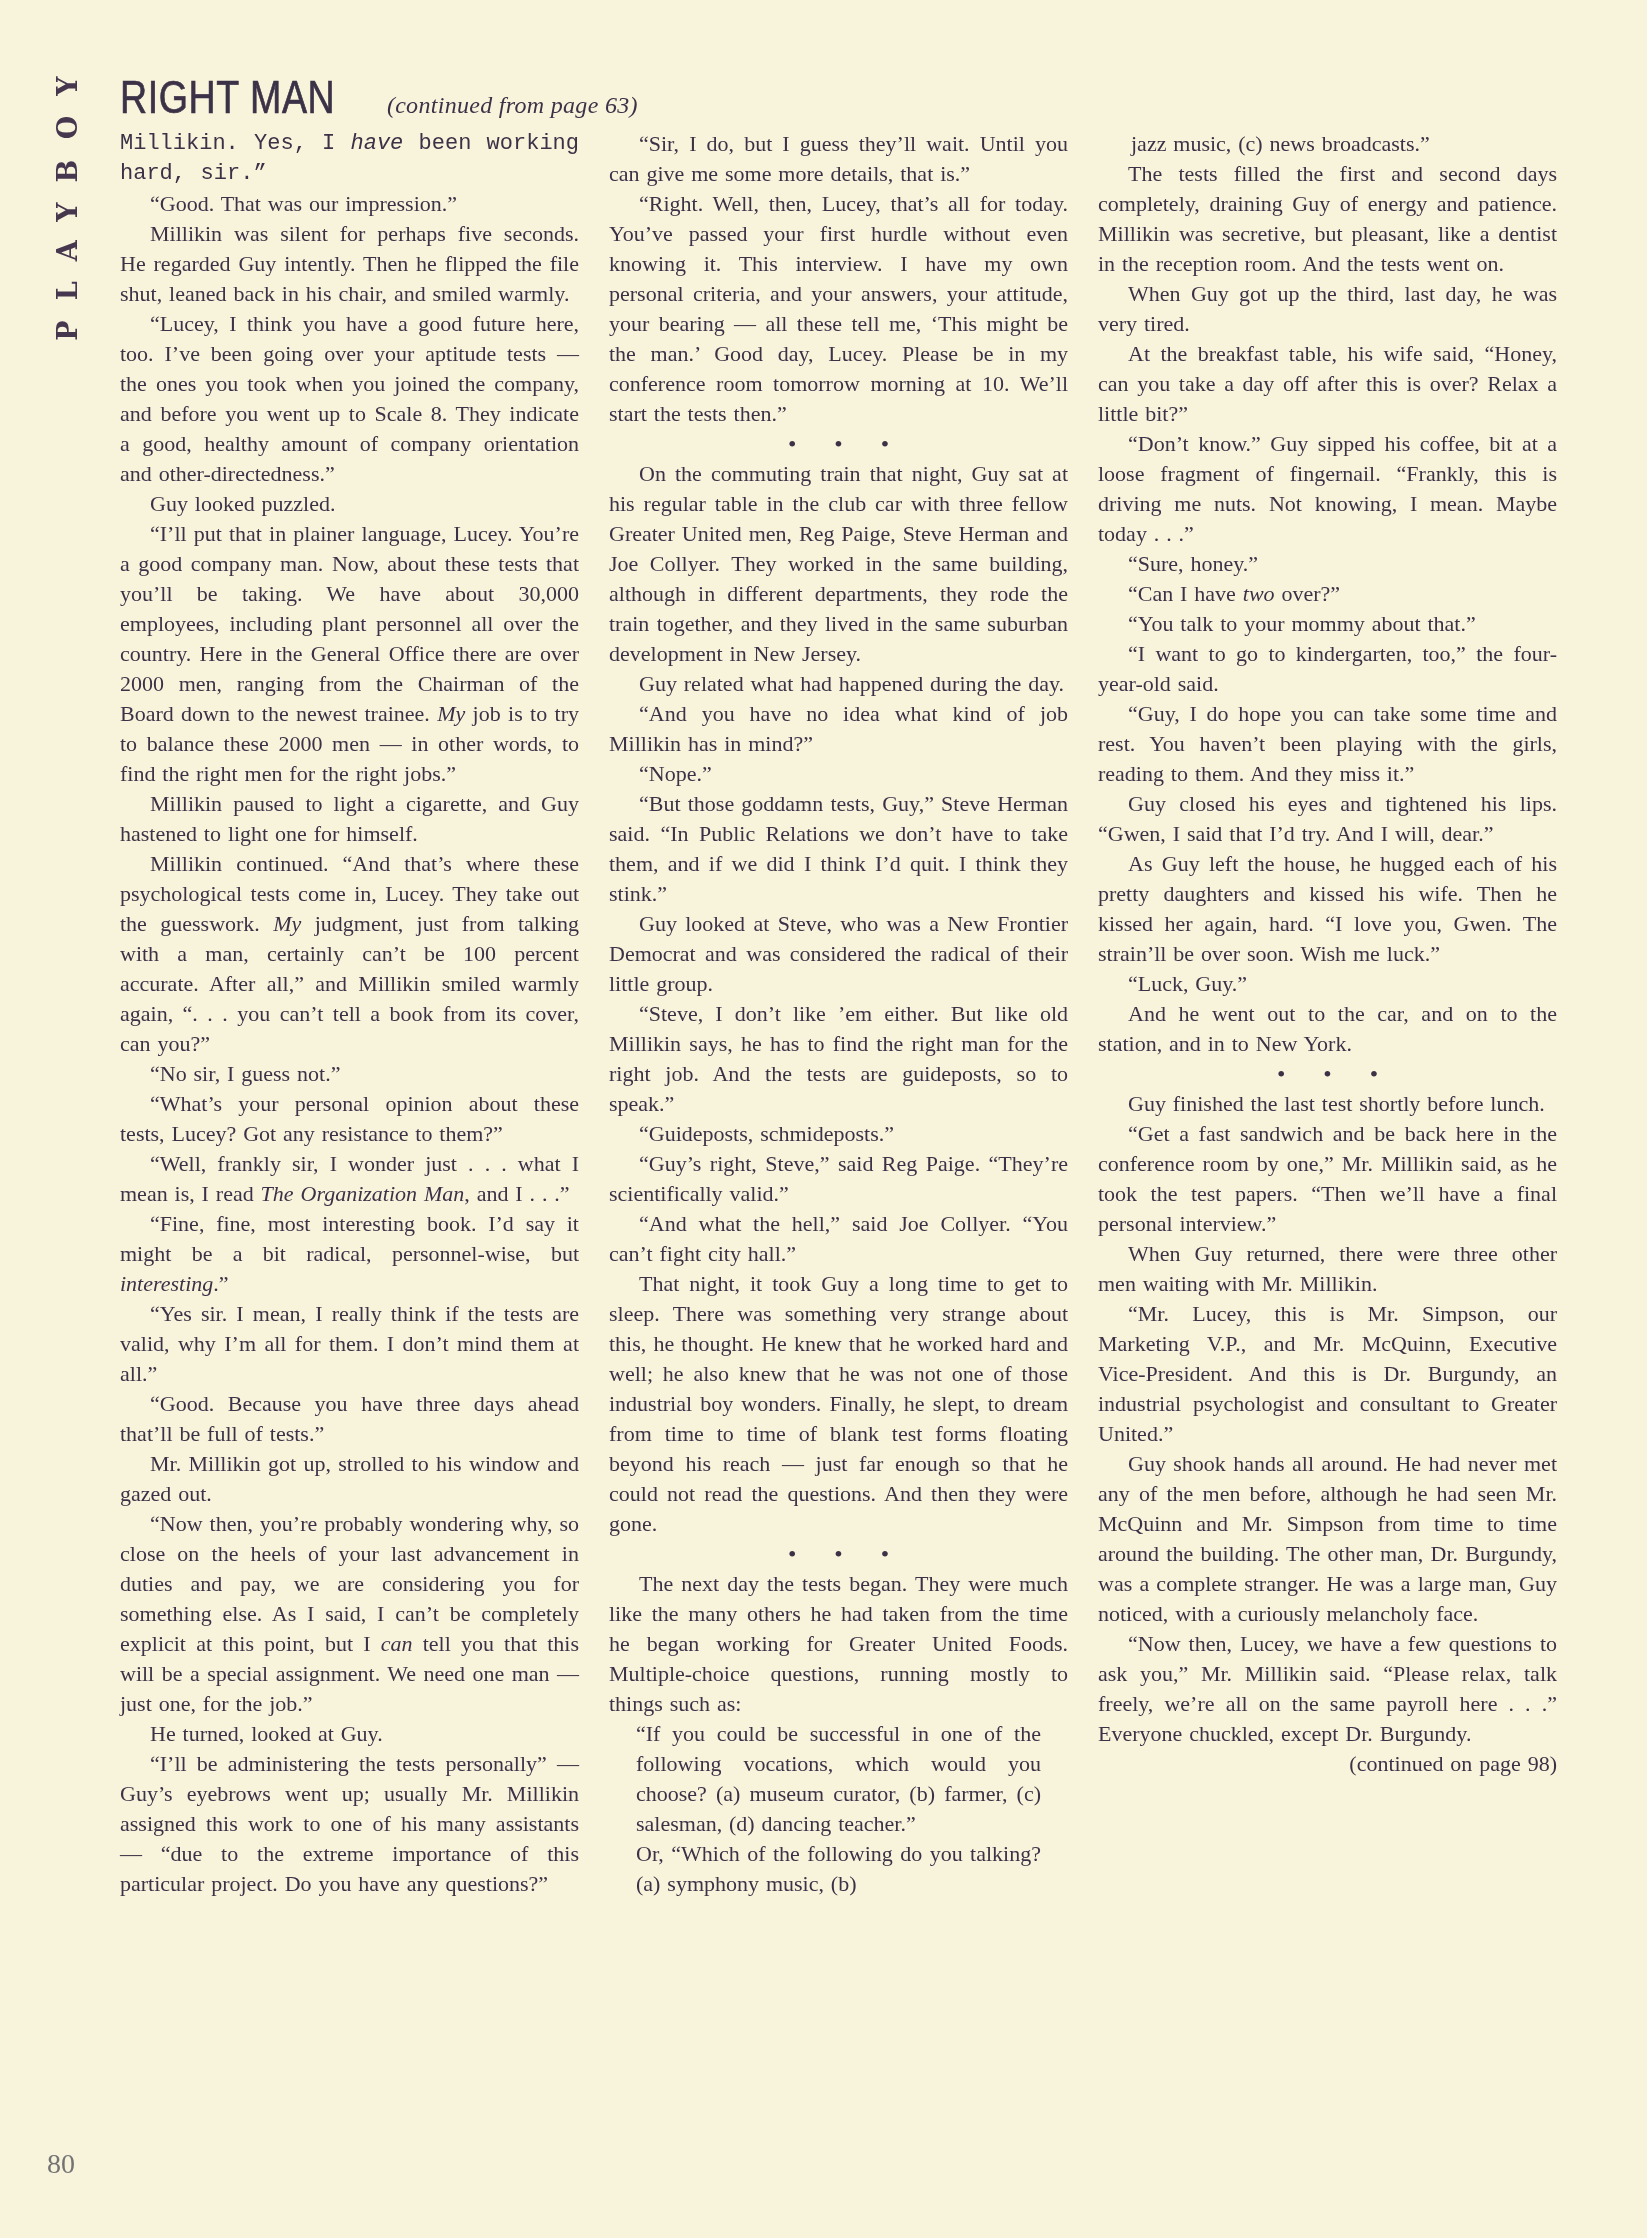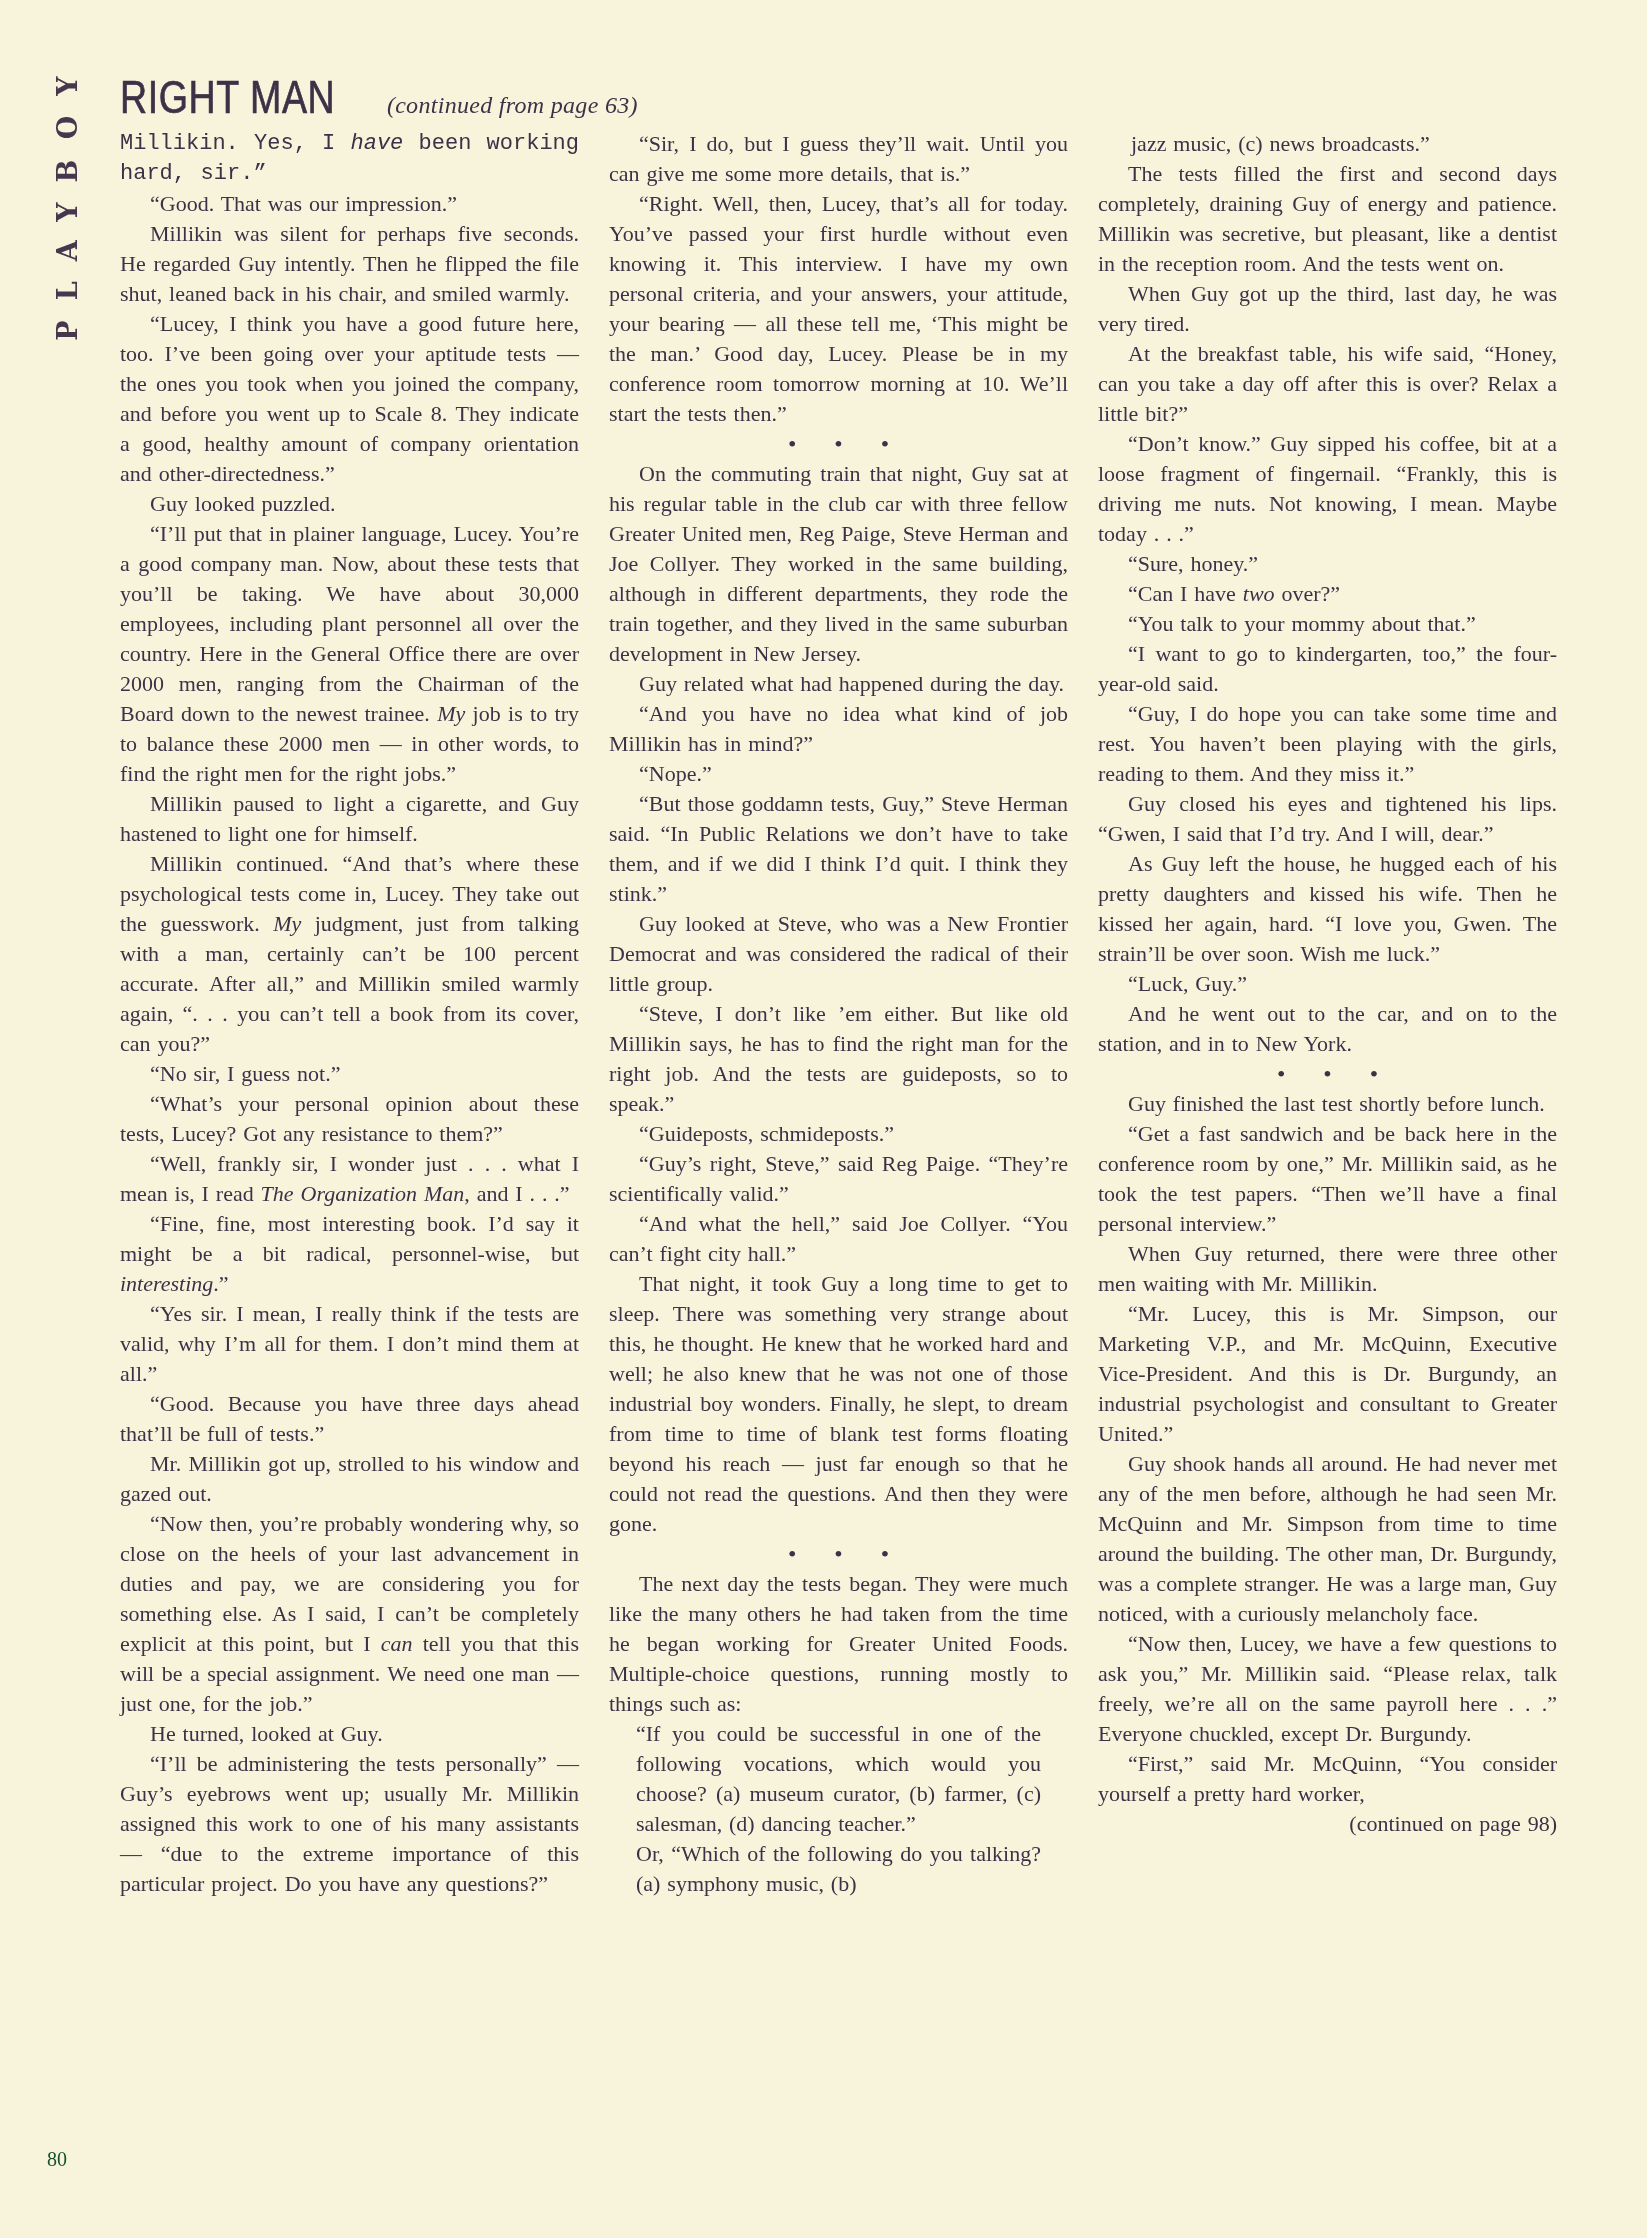--- a/index.html
+++ b/index.html
@@ -42,21 +42,21 @@
   p.noindent { text-indent:0;font-family:Liberation Mono, monospace; }
   p.quote { margin-left:27px; margin-right:27px; text-indent:0; }
   p.quote-cont { margin-left:33px; margin-right:27px; text-indent:0; }
   p.dots {
     text-align:center; text-indent:0; font-size:24px;
     word-spacing:32px; line-height:30px;
   }
   p.continued { text-align:right; text-indent:0; }
   .page-number {
     position:absolute; left:47px; top:2148px;
-    font-size:20px; color:#14532d;
+    font-size:28px; color:#737373;
   }
 </style>
 </head>
 <body>
 
 <div class="page">
 
   <div class="spine">
     <span class="spine-text">PLAYBOY</span>
   </div>
@@ -122,21 +122,20 @@
           <p class="para normal">As Guy left the house, he hugged each of his pretty daughters and kissed his wife. Then he kissed her again, hard. “I love you, Gwen. The strain’ll be over soon. Wish me luck.”</p>
           <p class="para normal">“Luck, Guy.”</p>
           <p class="para normal">And he went out to the car, and on to the station, and in to New York.</p>
           <p class="para dots">• • •</p>
           <p class="para normal">Guy finished the last test shortly before lunch.</p>
           <p class="para normal">“Get a fast sandwich and be back here in the conference room by one,” Mr. Millikin said, as he took the test papers. “Then we’ll have a final personal interview.”</p>
           <p class="para normal">When Guy returned, there were three other men waiting with Mr. Millikin.</p>
           <p class="para normal">“Mr. Lucey, this is Mr. Simpson, our Marketing V.P., and Mr. McQuinn, Executive Vice-President. And this is Dr. Burgundy, an industrial psychologist and consultant to Greater United.”</p>
           <p class="para normal">Guy shook hands all around. He had never met any of the men before, although he had seen Mr. McQuinn and Mr. Simpson from time to time around the building. The other man, Dr. Burgundy, was a complete stranger. He was a large man, Guy noticed, with a curiously melancholy face.</p>
           <p class="para normal">“Now then, Lucey, we have a few questions to ask you,” Mr. Millikin said. “Please relax, talk freely, we’re all on the same payroll here . . .” Everyone chuckled, except Dr. Burgundy.</p>
-          <p class="para normal">“First,” said Mr. McQuinn, “You consider yourself a pretty hard worker,</p>
           <p class="para continued">(continued on page 98)</p>
         </div>
     </div>
   </div>
 
   <div class="page-number">80</div>
 
 </div>
 
 

